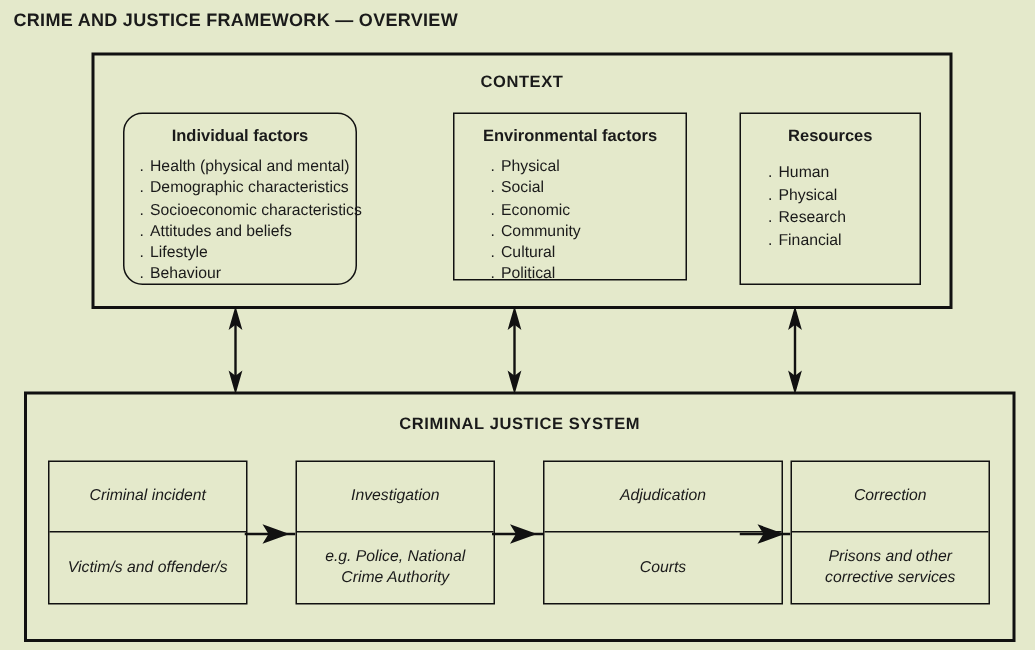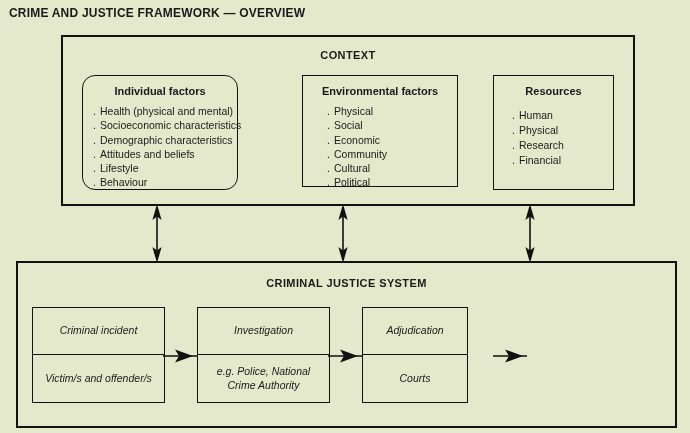--- a/index.html
+++ b/index.html
@@ -94,21 +94,21 @@
   .stage {
     position: absolute;
     top: 307px;
     height: 96px;
     border: 1.6px solid #111111;
     box-sizing: border-box;
     background: transparent;
   }
   #stage-1 { left: 32px;  width: 133px; }
   #stage-2 { left: 197px; width: 133px; }
-  #stage-3 { left: 362px; width: 106px; }
+  #stage-3 { left: 362px; width: 160px; }
   #stage-4 { left: 527px; width: 133px; }
 
   .stage-top, .stage-bottom {
     position: absolute;
     left: 0;
     right: 0;
     display: flex;
     align-items: center;
     justify-content: center;
     text-align: center;
@@ -163,22 +163,22 @@
   <div class="fig-title">CRIME AND JUSTICE FRAMEWORK — OVERVIEW</div>
 
   <div id="context-frame" class="group-frame">
     <div class="group-title">CONTEXT</div>
   </div>
 
   <div id="panel-individual" class="panel">
     <div class="panel-title">Individual factors</div>
     <ul class="panel-list">
       <li><span class="dot">.</span><span>Health (physical and mental)</span></li>
+      <li><span class="dot">.</span><span>Demographic characteristics</span></li>
       <li><span class="dot">.</span><span>Socioeconomic characteristics</span></li>
-      <li><span class="dot">.</span><span>Demographic characteristics</span></li>
       <li><span class="dot">.</span><span>Attitudes and beliefs</span></li>
       <li><span class="dot">.</span><span>Lifestyle</span></li>
       <li><span class="dot">.</span><span>Behaviour</span></li>
     </ul>
   </div>
 
   <div id="panel-environmental" class="panel">
     <div class="panel-title">Environmental factors</div>
     <ul class="panel-list">
       <li><span class="dot">.</span><span>Physical</span></li>
@@ -237,20 +237,25 @@
     <div class="stage-divider"></div>
     <div class="stage-bottom">e.g. Police, National Crime Authority</div>
   </div>
 
   <div id="stage-3" class="stage">
     <div class="stage-top">Adjudication</div>
     <div class="stage-divider"></div>
     <div class="stage-bottom">Courts</div>
   </div>
 
+  <div id="stage-4" class="stage">
+    <div class="stage-top">Correction</div>
+    <div class="stage-divider"></div>
+    <div class="stage-bottom">Prisons and other corrective services</div>
+  </div>
 
   <div id="h-arrow-1" class="h-arrow">
     <svg width="34" height="16" viewBox="0 0 34 16">
       <line x1="0" y1="8" x2="34" y2="8" stroke="#111111" stroke-width="1.6"></line>
       <polygon points="30,8 12,1.5 16,8 12,14.5" fill="#111111"></polygon>
     </svg>
   </div>
   <div id="h-arrow-2" class="h-arrow">
     <svg width="34" height="16" viewBox="0 0 34 16">
       <line x1="0" y1="8" x2="34" y2="8" stroke="#111111" stroke-width="1.6"></line>

